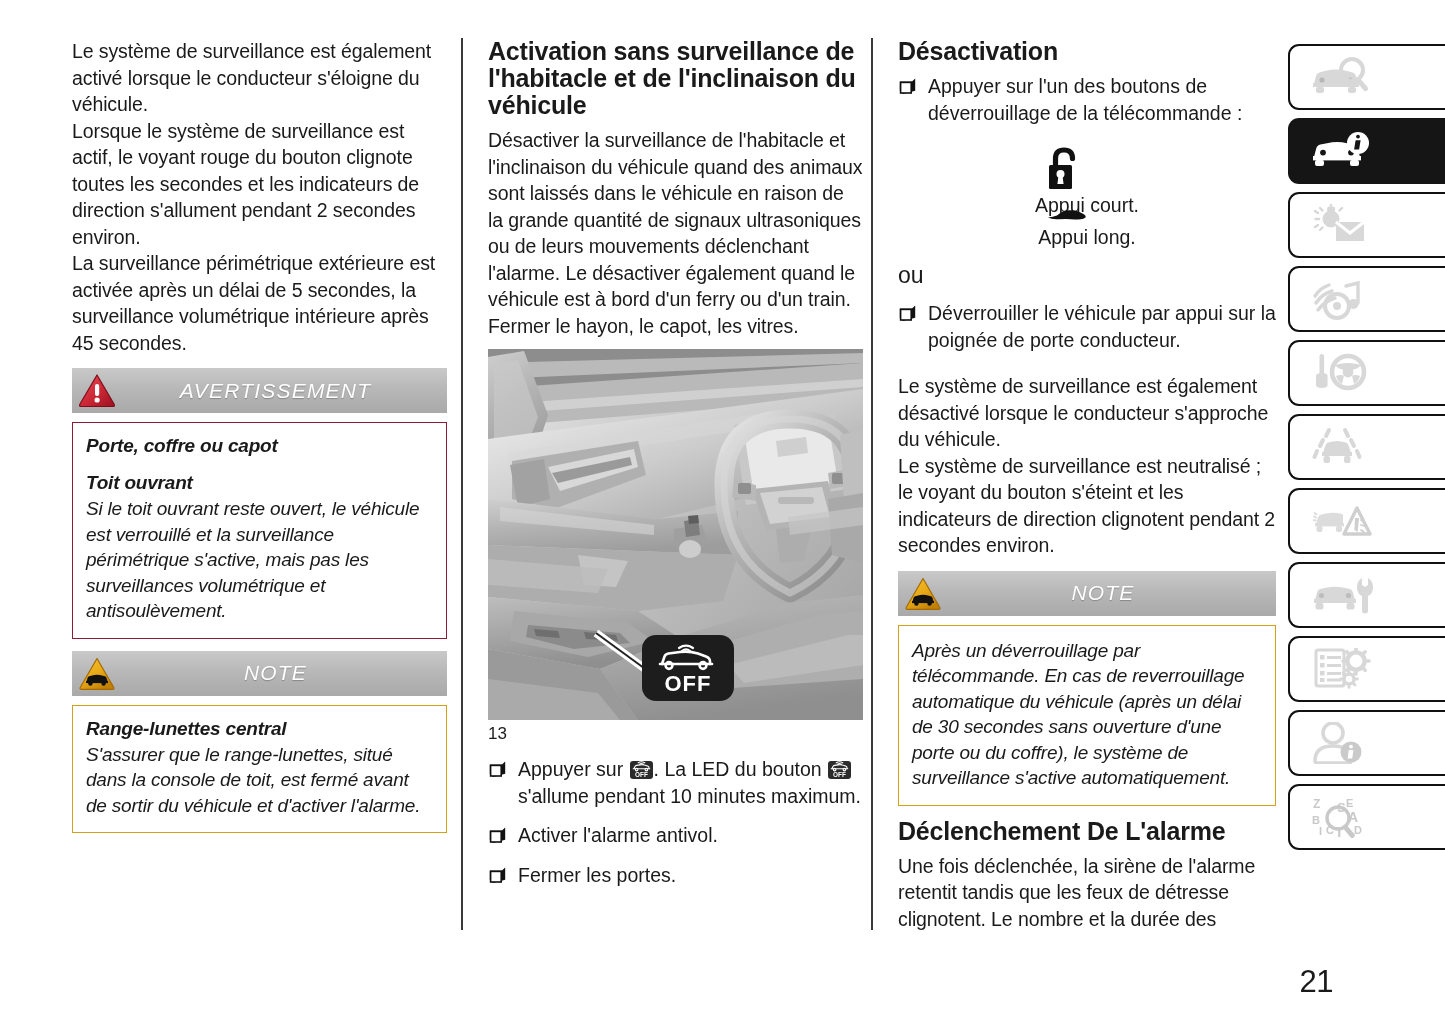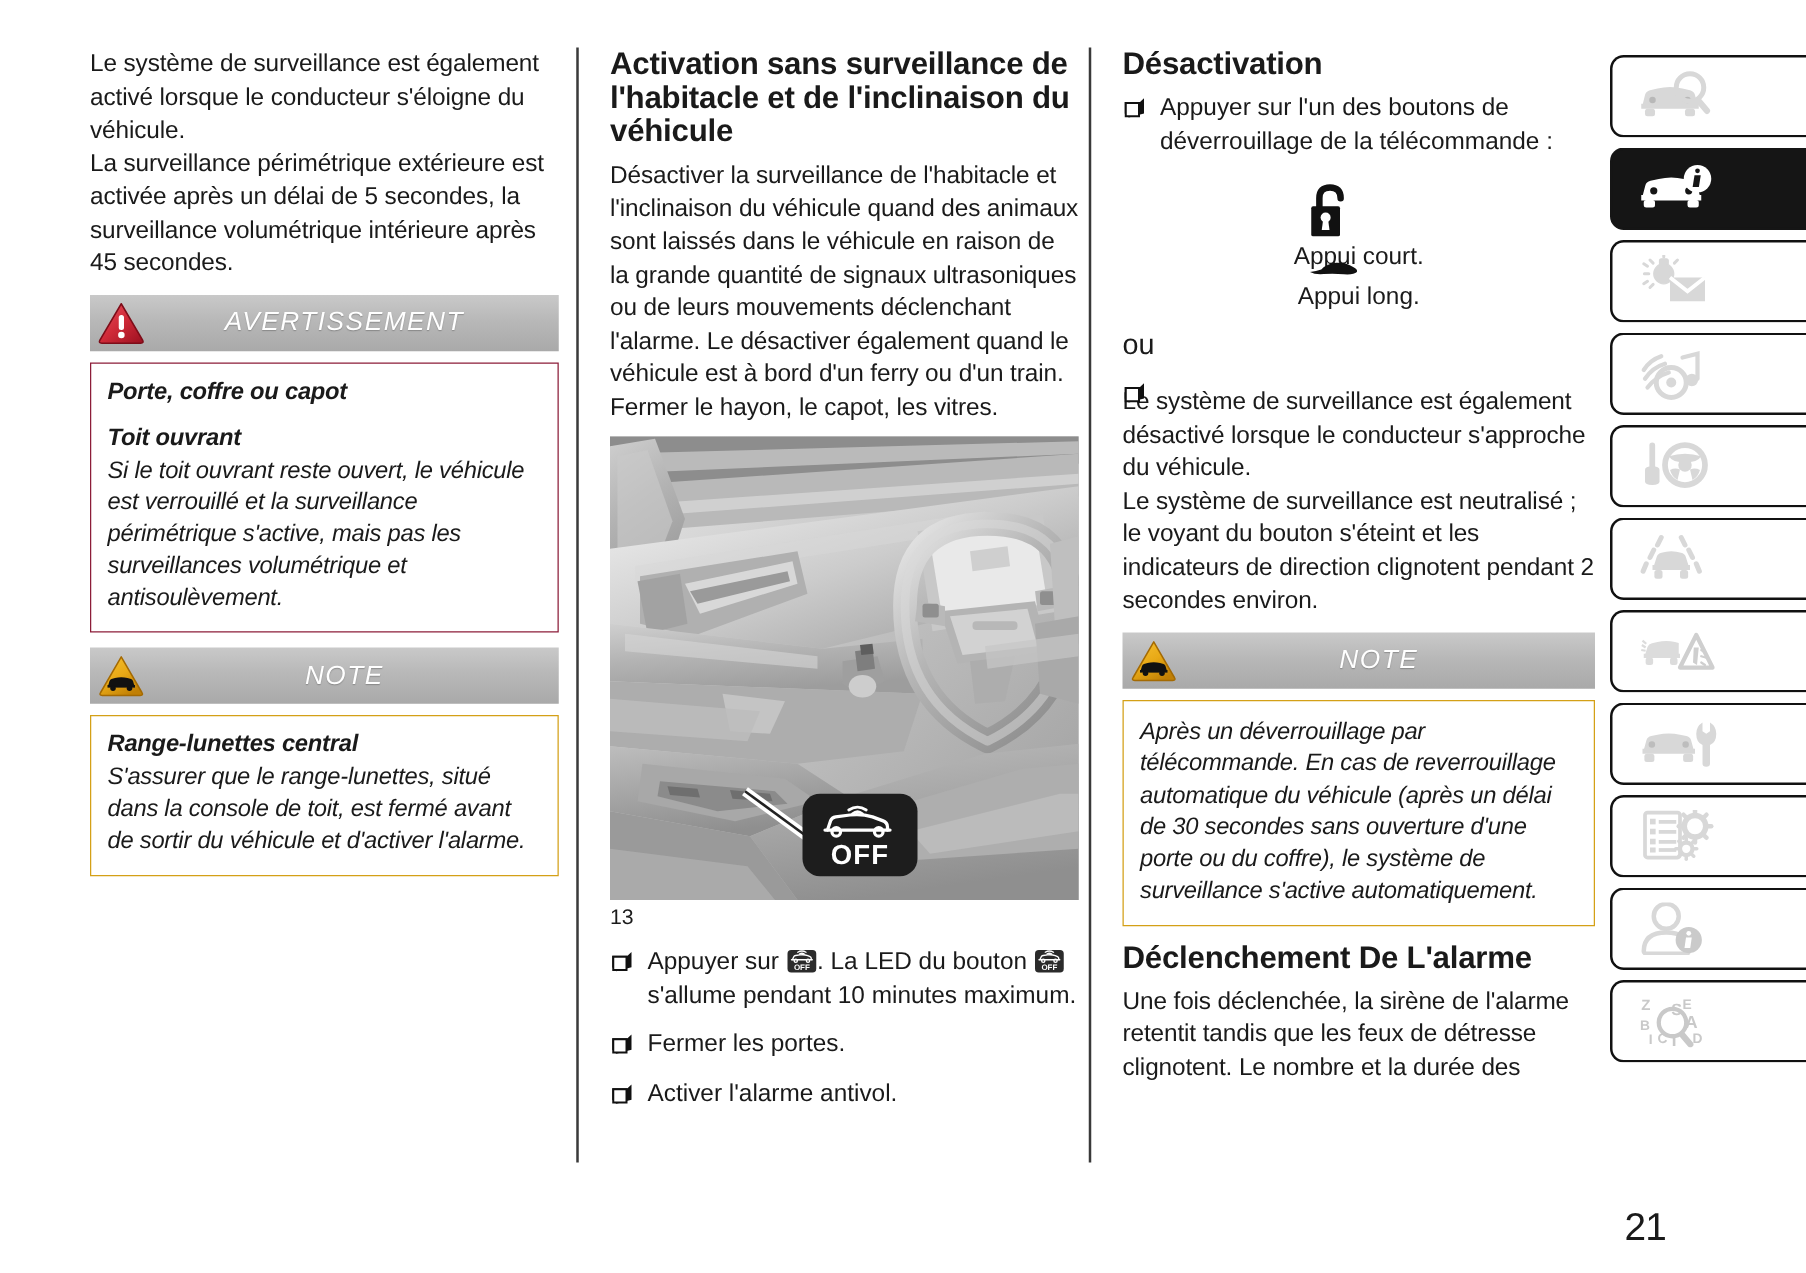--- a/index.html
+++ b/index.html
@@ -120,20 +120,21 @@
 <body>
 
 <div class="page">
 
   <div class="divider" id="div1"></div>
   <div class="divider" id="div2"></div>
 
   <div class="col" id="col1">
 
     <p class="body">Le système de surveillance est également activé lorsque le conducteur s'éloigne du véhicule.</p>
+    <p class="body">Lorsque le système de surveillance est actif, le voyant rouge du bouton clignote toutes les secondes et les indicateurs de direction s'allument pendant 2 secondes environ.</p>
     <p class="body">La surveillance périmétrique extérieure est activée après un délai de 5 secondes, la surveillance volumétrique intérieure après 45 secondes.</p>
 
     <div class="gap"></div>
 
     <div class="banner">
       <span class="bicon">
         <svg width="38" height="37" viewBox="0 0 38 37">
           <defs>
             <linearGradient id="gr" x1="0" y1="0" x2="1" y2="1">
               <stop offset="0" stop-color="#e8505e"></stop>
@@ -336,30 +337,30 @@
                 <text x="10.5" y="16.3" font-family="Liberation Sans, sans-serif" font-size="6.4" font-weight="bold" fill="#fff" text-anchor="middle">OFF</text>
               </svg></span><span> s'allume pendant 10 minutes maximum.</span></span>
       </li>
       <li>
         <span class="cube">
           <svg width="17" height="17" viewBox="0 0 17 17">
             <path d="M4 16 L0.8 12.8 L0.8 3.6 L13 3.6 L16.2 0.6 L16.2 12.8 Z" fill="#111"></path>
             <rect x="1.6" y="4.4" width="10.6" height="10.6" fill="#fff" stroke="#111" stroke-width="1.6"></rect>
           </svg>
         </span>
-        <span>Fermer les portes.</span>
+        <span>Activer l'alarme antivol.</span>
       </li>
       <li>
         <span class="cube">
           <svg width="17" height="17" viewBox="0 0 17 17">
             <path d="M4 16 L0.8 12.8 L0.8 3.6 L13 3.6 L16.2 0.6 L16.2 12.8 Z" fill="#111"></path>
             <rect x="1.6" y="4.4" width="10.6" height="10.6" fill="#fff" stroke="#111" stroke-width="1.6"></rect>
           </svg>
         </span>
-        <span>Activer l'alarme antivol.</span>
+        <span>Fermer les portes.</span>
       </li>
     </ul>
   </div>
 
   <div class="col" id="col3">
 
     <h2 class="heading">Désactivation</h2>
 
     <ul class="checks">
       <li>
@@ -400,20 +401,21 @@
     <p class="ou">ou</p>
 
     <ul class="checks">
       <li>
         <span class="cube">
           <svg width="17" height="17" viewBox="0 0 17 17">
             <path d="M4 16 L0.8 12.8 L0.8 3.6 L13 3.6 L16.2 0.6 L16.2 12.8 Z" fill="#111"></path>
             <rect x="1.6" y="4.4" width="10.6" height="10.6" fill="#fff" stroke="#111" stroke-width="1.6"></rect>
           </svg>
         </span>
+        <span>Déverrouiller le véhicule par appui sur la poignée de porte conducteur.</span>
       </li>
     </ul>
 
     <div class="gap-s"></div>
 
     <p class="body">Le système de surveillance est également désactivé lorsque le conducteur s'approche du véhicule.</p>
     <p class="body">Le système de surveillance est neutralisé ; le voyant du bouton s'éteint et les indicateurs de direction clignotent pendant 2 secondes environ.</p>
 
     <div class="gap"></div>
 

